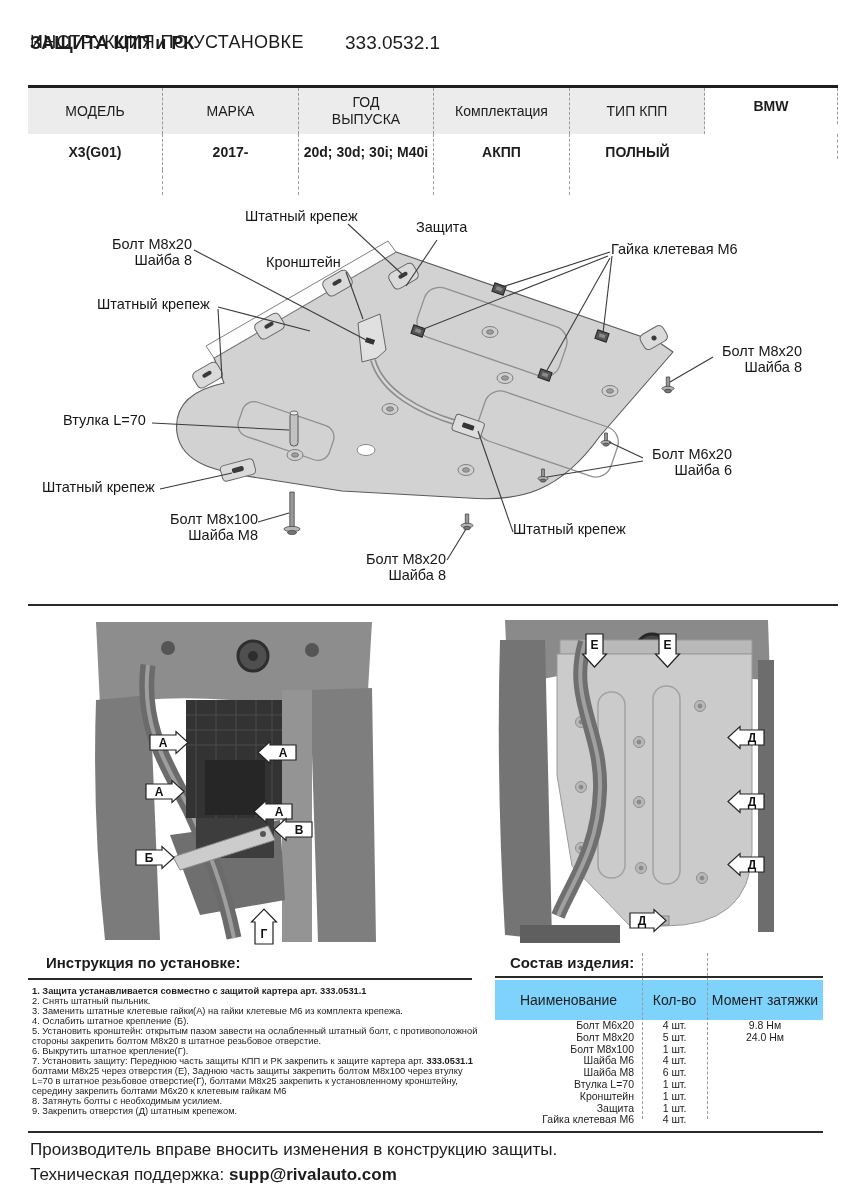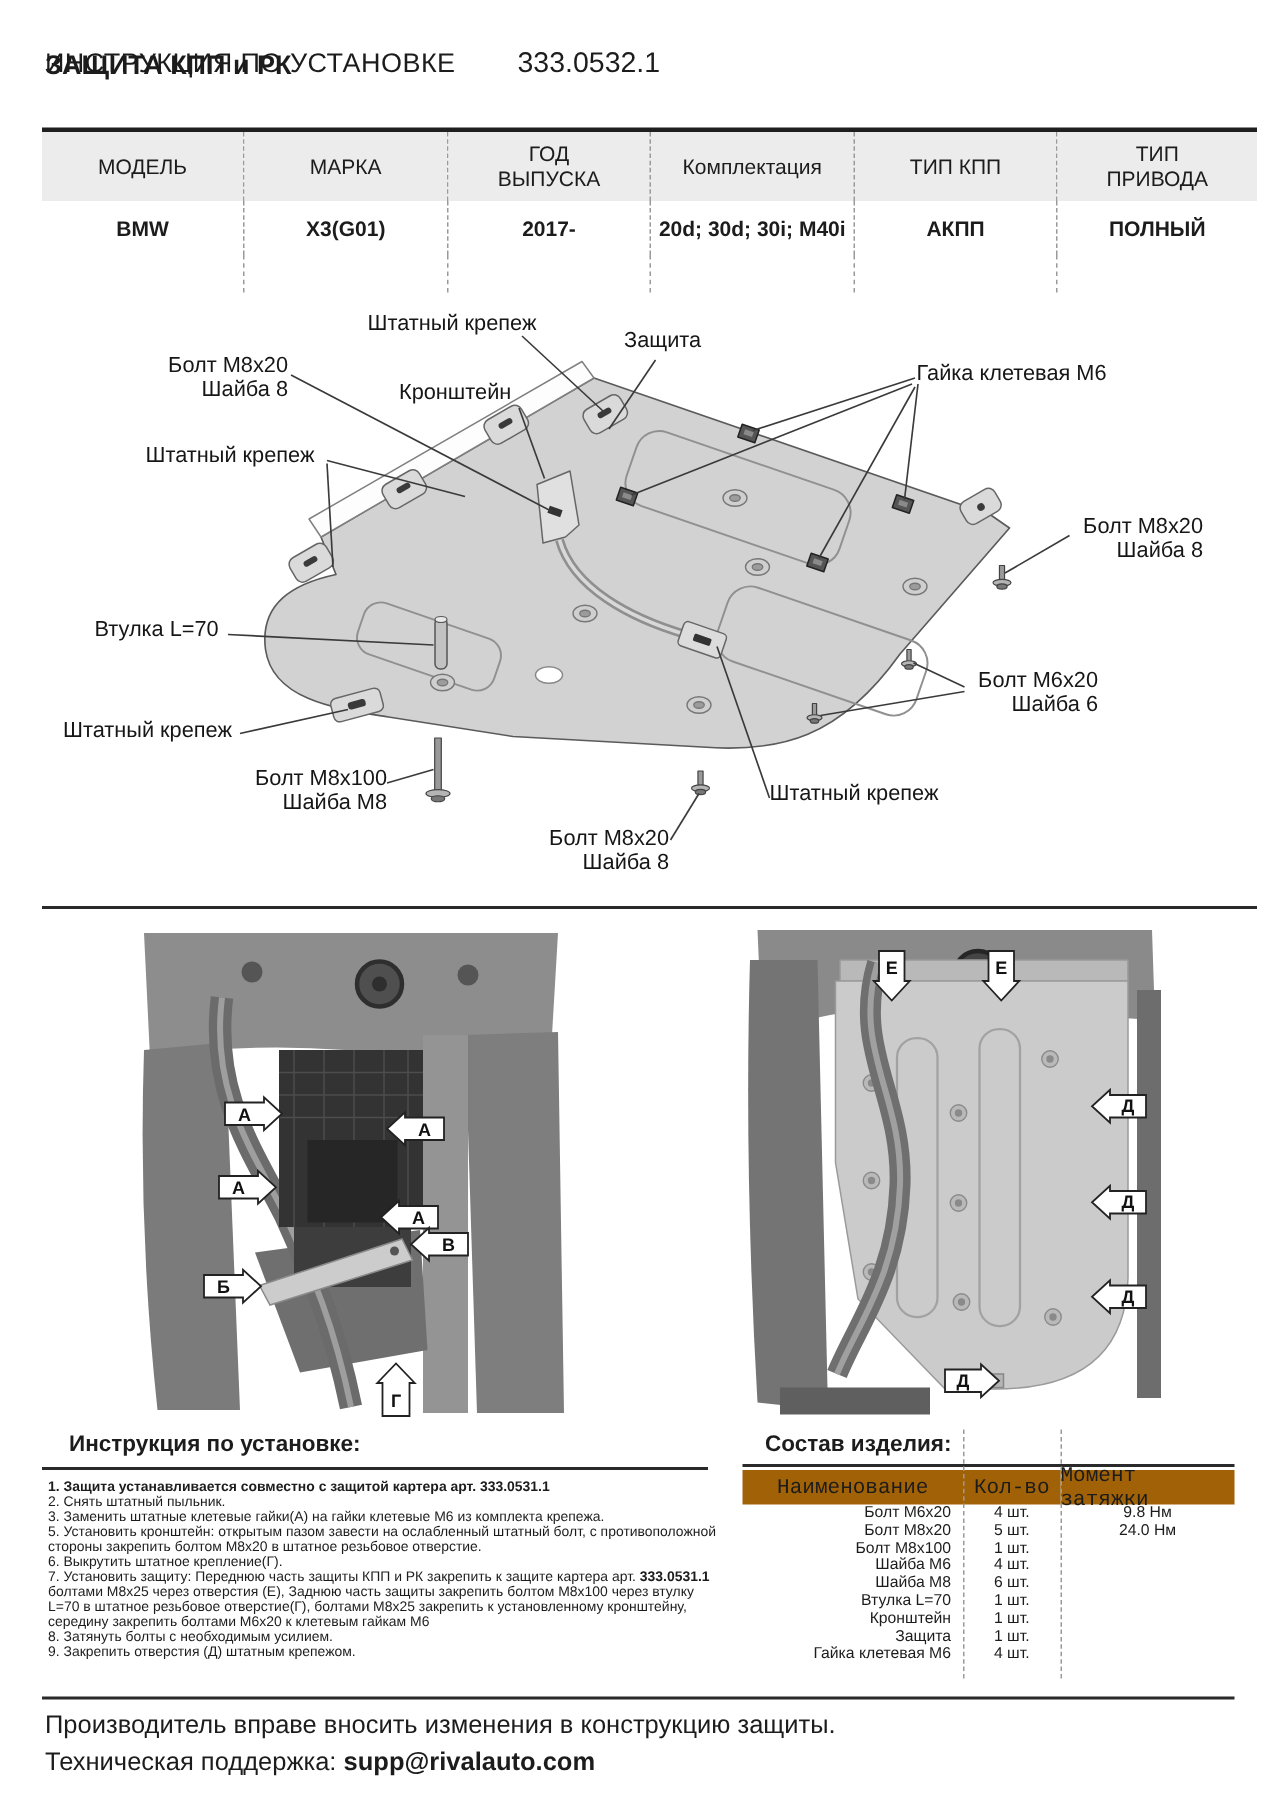--- a/index.html
+++ b/index.html
@@ -27,21 +27,21 @@
 
   .rule{position:absolute;background:#2a2a2a;z-index:2;}
 
   .sec-title{font-size:15px;font-weight:bold;}
   .steps{left:28px;top:986px;width:452px;font-size:9.3px;line-height:10px;z-index:2;}
   .step{padding-left:4px;}
   .step-bold{font-weight:bold;}
 
   .parts-grid{left:495px;top:980px;width:328px;display:grid;
               grid-template-columns:147px 65px 116px;z-index:2;}
-  .p-head{background:#a16207;height:23px;font-size:14px;display:flex;align-items:center;justify-content:center;font-family:Liberation Mono, monospace;}
+  .p-head{background:#7dd3fc;height:40px;font-size:14px;display:flex;align-items:center;justify-content:center;}
   .p-cell{font-size:10.5px;line-height:11.8px;}
   .p-name{text-align:right;padding-right:8px;}
   .p-qty{text-align:center;}
   .p-tq{text-align:center;}
   .dash-v{position:absolute;width:0;border-left:1px dashed #9a9a9a;z-index:3;}
 
   .footer1{left:30px;top:1140px;font-size:17px;}
   .footer2{left:30px;top:1165px;font-size:17px;}
   .footer2 b{font-weight:bold;}
 </style>
@@ -335,22 +335,20 @@
     <div class="abs doc-title2">ЗАЩИТА КПП и РК</div>
     <div class="abs part-number">333.0532.1</div>
 
     <div class="abs spec-table">
       <div class="spec-cell spec-head">МОДЕЛЬ</div>
       <div class="spec-cell spec-head">МАРКА</div>
       <div class="spec-cell spec-head">ГОД
 ВЫПУСКА</div>
       <div class="spec-cell spec-head">Комплектация</div>
       <div class="spec-cell spec-head">ТИП КПП</div>
-      <div class="spec-cell spec-head lastcol">ТИП
-ПРИВОДА</div>
       <div class="spec-cell spec-data">BMW</div>
       <div class="spec-cell spec-data">X3(G01)</div>
       <div class="spec-cell spec-data">2017-</div>
       <div class="spec-cell spec-data">20d; 30d; 30i; M40i</div>
       <div class="spec-cell spec-data">АКПП</div>
       <div class="spec-cell spec-data lastcol">ПОЛНЫЙ</div>
       <div class="spec-cell spec-ext"></div>
         <div class="spec-cell spec-ext"></div>
       <div class="spec-cell spec-ext"></div>
         <div class="spec-cell spec-ext"></div>
@@ -390,20 +388,21 @@
     <div class="rule" style="left:28px;top:604px;width:810px;height:2px;"></div>
     <div class="rule" style="left:28px;top:978px;width:444px;height:2px;"></div>
     <div class="rule" style="left:495px;top:976px;width:328px;height:2px;"></div>
     <div class="rule" style="left:28px;top:1131px;width:795px;height:2px;"></div>
 
     <div class="abs sec-title" style="left:30px;top:954px;margin-left:16px;">Инструкция по установке:</div>
     <div class="abs steps">
       <div class="step step-bold">1. Защита устанавливается совместно с защитой картера арт. 333.0531.1</div>
       <div class="step">2. Снять штатный пыльник.</div>
       <div class="step">3. Заменить штатные клетевые гайки(А) на гайки клетевые М6 из комплекта крепежа.</div>
+      <div class="step">4. Ослабить штатное крепление (Б).</div>
       <div class="step">5. Установить кронштейн: открытым пазом завести на ослабленный штатный болт, с противоположной стороны закрепить болтом М8х20 в штатное резьбовое отверстие.</div>
       <div class="step">6. Выкрутить штатное крепление(Г).</div>
       <div class="step"><span>7. Установить защиту: Переднюю часть защиты КПП и РК закрепить к защите картера арт. </span><b>333.0531.1</b><span> болтами М8х25 через отверстия (Е), Заднюю часть защиты закрепить болтом М8х100 через втулку L=70 в штатное резьбовое отверстие(Г), болтами М8х25 закрепить к установленному кронштейну, середину закрепить болтами М6х20 к клетевым гайкам М6</span></div>
       <div class="step">8. Затянуть болты с необходимым усилием.</div>
       <div class="step">9. Закрепить отверстия (Д) штатным крепежом.</div>
     </div>
 
     <div class="abs sec-title" style="left:510px;top:954px;">Состав изделия:</div>
     <div class="dash-v" style="left:642px;top:953px;height:166px;"></div>
     <div class="dash-v" style="left:707px;top:953px;height:166px;"></div>

